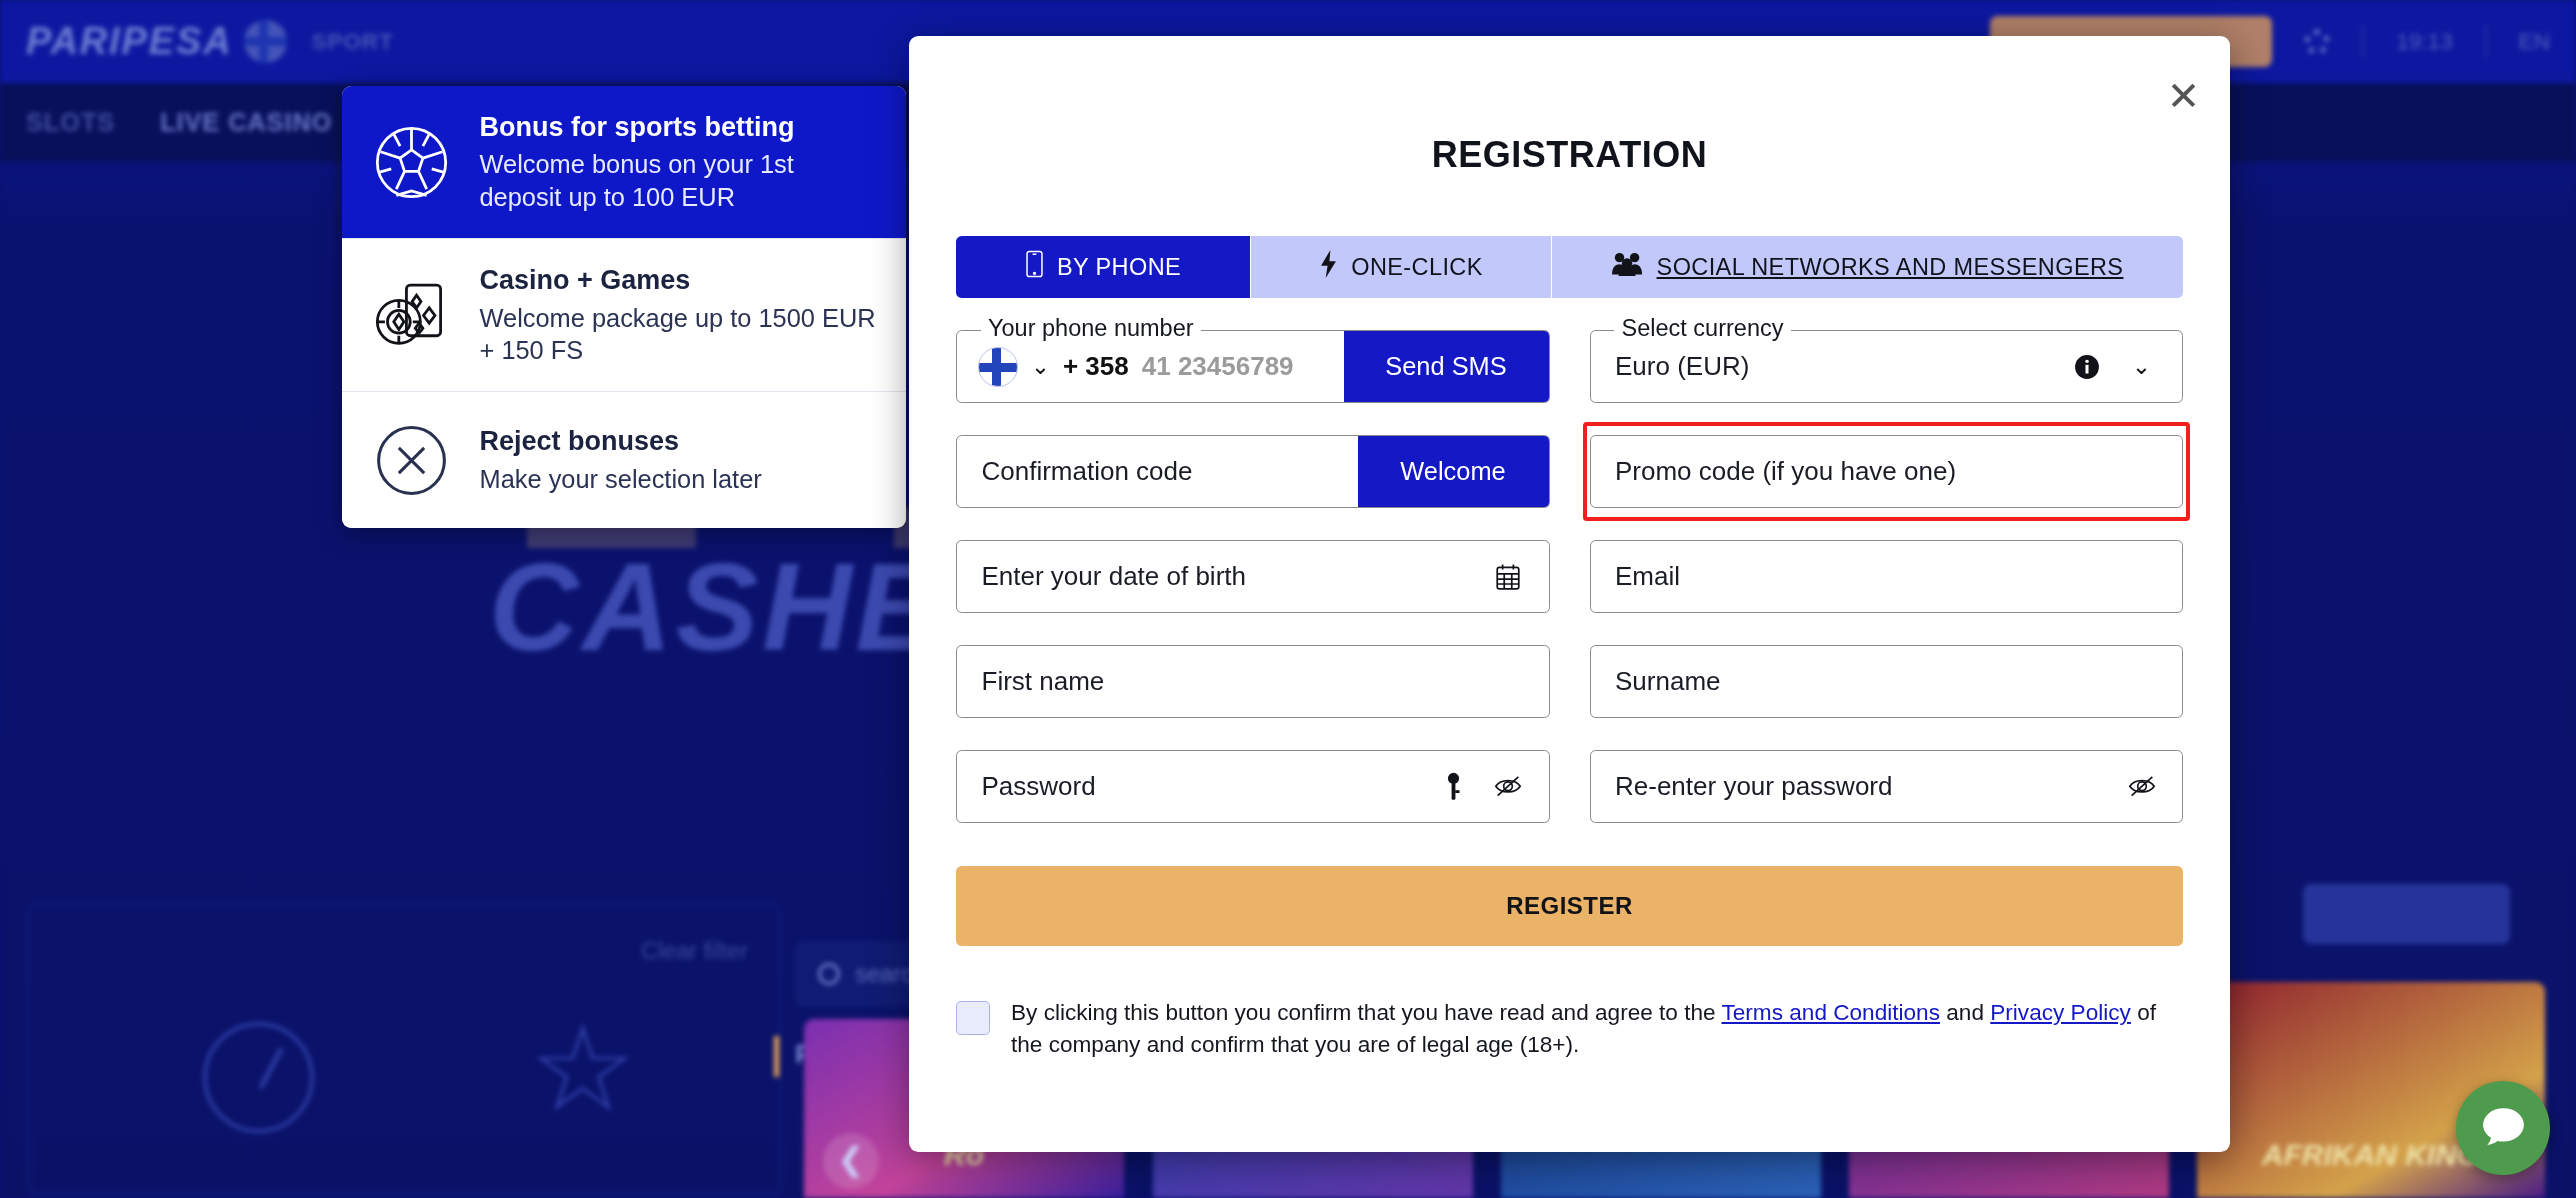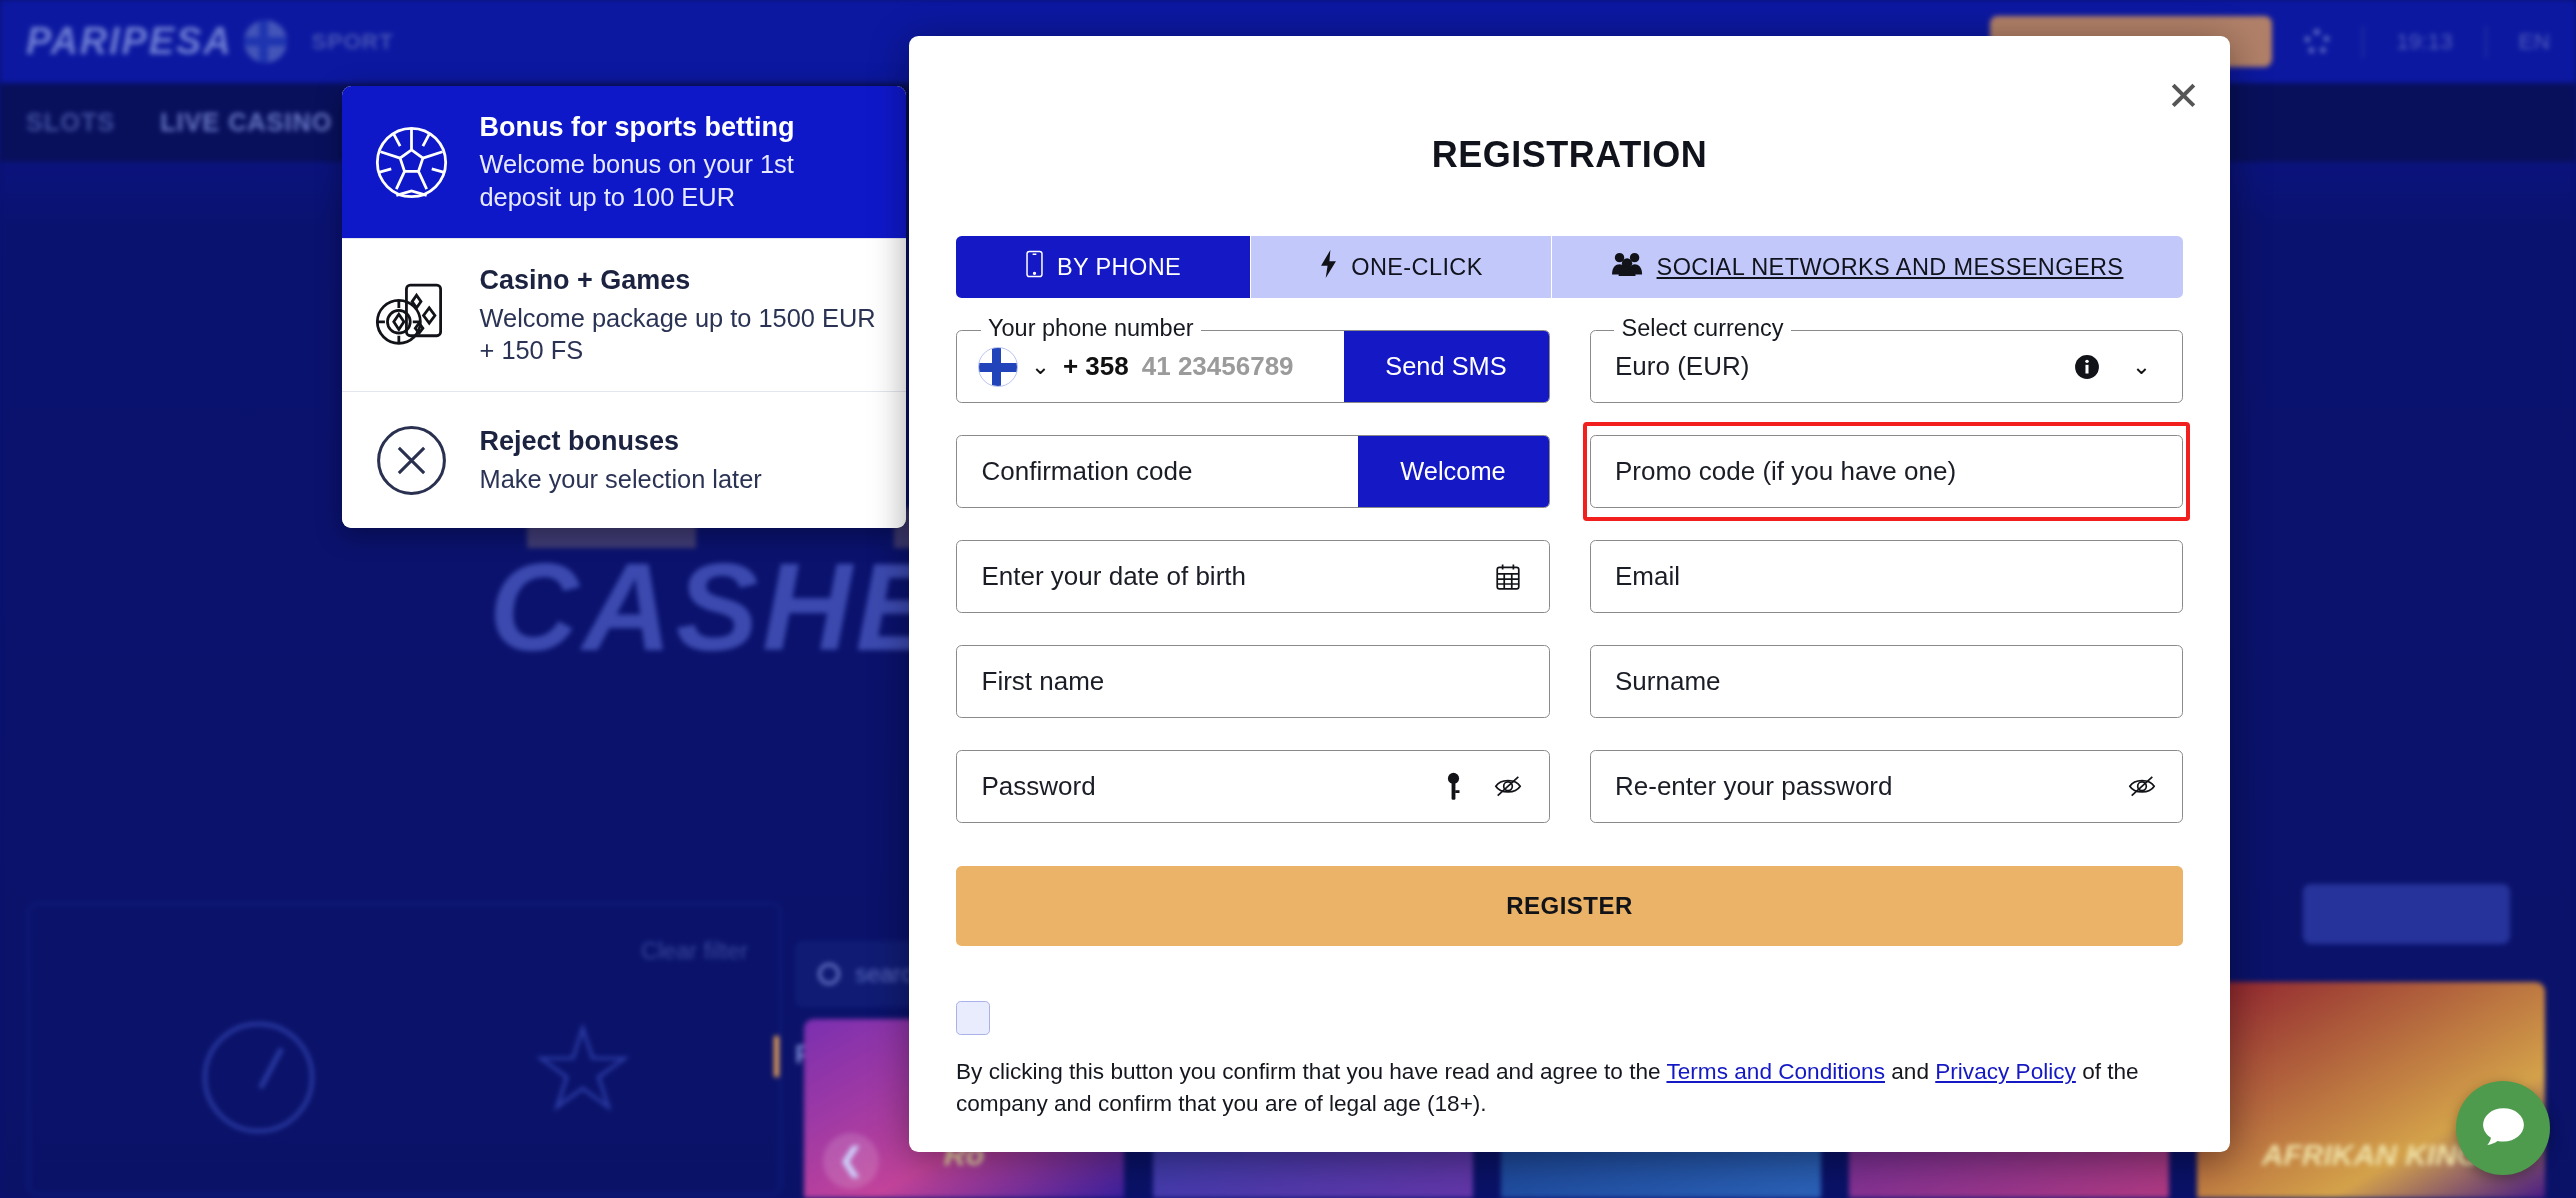--- a/index.html
+++ b/index.html
@@ -228,21 +228,21 @@
     border: 4.7px solid #f21f1f; border-radius: 3.8px; pointer-events: none; z-index: 5;
   }
 
   .register-btn {
     margin: 43px 47px 0 47px; height: 80px; border-radius: 5.6px;
     background: #eab367; color: #111318; font-size: 24px; font-weight: bold;
     display: flex; align-items: center; justify-content: center;
     letter-spacing: 0.5px; cursor: pointer;
   }
   .terms {
-    display: flex; gap: 21px; margin: 51px 47px 0 47px; align-items: flex-start; flex-direction: column;
+    display: flex; gap: 21px; margin: 51px 47px 0 47px; align-items: flex-start;
   }
   .checkbox {
     flex: 0 0 auto; width: 34px; height: 34px; border: 1.9px solid #aab0e8;
     border-radius: 4.7px; background: #e9ecfd; margin-top: 3.8px; cursor: pointer;
   }
   .terms-text { font-size: 22.6px; line-height: 1.42; color: #15171f; }
   .terms-text a { color: #1418c5; text-decoration: underline; }
 
   
   .chat-widget {

